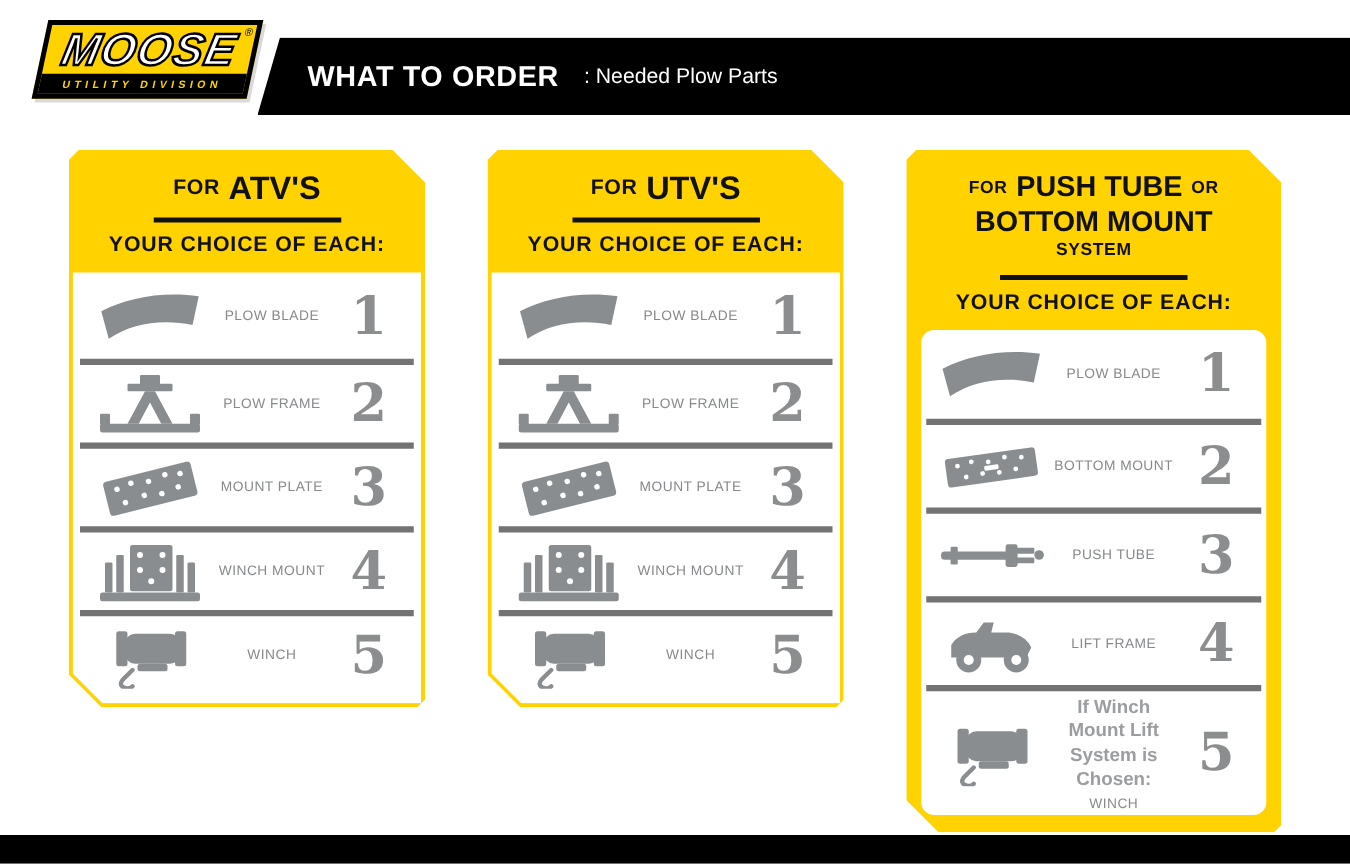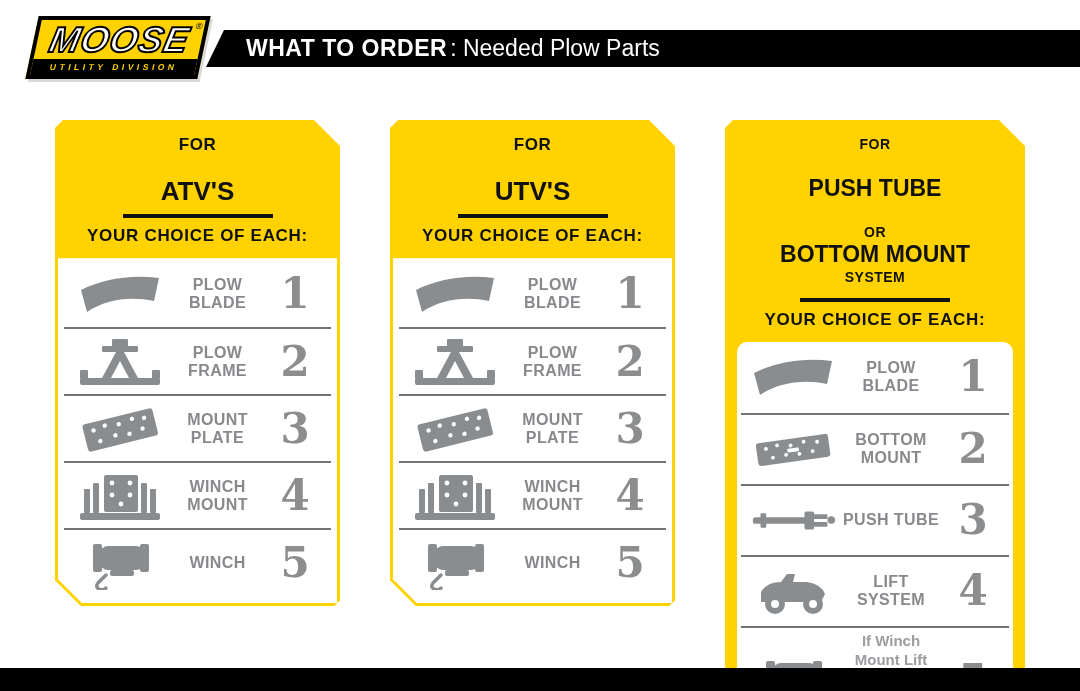--- a/index.html
+++ b/index.html
@@ -6,28 +6,28 @@
   html,body { width:1080px; height:691px; }
   body {
     position: relative;
     background: #ffffff;
     font-family: "Liberation Sans", sans-serif;
     overflow: hidden;
   }
 
   
   .topbar {
-    position: absolute; left: 206px; right: 0; top: 30px; height: 37px;
+    position: absolute; left: 206px; right: 0; top: 30px; height: 62px;
     background: #000;
     clip-path: polygon(18px 0, 100% 0, 100% 100%, 0 100%);
     display: flex; align-items: center; padding-left: 40px;
     color: #fff;
   }
   .tb-bold { font-weight: bold; font-size: 23px; letter-spacing: .5px; }
-  .tb-rest { font-size: 23px; margin-left: 3px; font-weight: 400; }
+  .tb-rest { font-size: 17px; margin-left: 20px; font-weight: 400; }
 
   
   .logo {
     position: absolute; left: 32px; top: 16px; width: 172px;
     transform: skewX(-12deg);
     border: 4px solid #000; background: #ffd200; z-index: 3;
     box-shadow: 3px 3px 0 rgba(0,0,0,.15);
   }
   .logo-main { position: relative; text-align: center; padding: 1px 6px 0; }
   .logo-text {
@@ -47,46 +47,46 @@
   }
   .card {
     width: 285px; background: #ffd200;
     clip-path: polygon(0 8px, 8px 0, calc(100% - 26px) 0, 100% 26px,
                        100% calc(100% - 6px), calc(100% - 6px) 100%,
                        26px 100%, 0 calc(100% - 26px));
   }
   .card:nth-child(3) { width: 300px; }
 
   .card-head { padding: 16px 10px 12px; text-align: center; color: #111; }
-  .title-line { display: flex; align-items: center; justify-content: center; gap: 22px; line-height: 1.1; flex-direction: column; }
+  .title-line { display: flex; align-items: center; justify-content: center; gap: 7px; line-height: 1.1; }
   .seg-small { font-weight: 800; font-size: 17px; letter-spacing: .5px; }
   .seg-big   { font-weight: 800; font-size: 26px; letter-spacing: 0; }
   .card:nth-child(3) .seg-small { font-size: 14px; }
   .card:nth-child(3) .seg-big   { font-size: 23px; }
   .card:nth-child(3) .title-line { line-height: 1.2; }
   .rule { height: 4px; background: #111; width: 150px; margin: 9px auto 8px; }
   .card:nth-child(3) .rule { margin-top: 12px; }
   .choice { font-size: 17px; font-weight: bold; letter-spacing: .7px; }
 
   .card-body {
     background: #fff; margin: 0 3px 3px; padding: 2px 6px 8px;
     clip-path: polygon(0 0, 100% 0, 100% 100%, 24px 100%, 0 calc(100% - 24px));
   }
   .card:nth-child(3) .card-body {
     margin: 0 12px 14px; border-radius: 10px; clip-path: none; padding: 0 4px;
   }
 
   .item { display: flex; align-items: center; min-height: 67px; padding: 3px 8px; }
-  .item + .item { border-top: 2px solid #737373; }
+  .item + .item { border-top: 5px solid #737373; }
   .card:nth-child(3) .item { min-height: 71px; }
   .icon { width: 96px; display: flex; justify-content: center; align-items: center; }
   .card:nth-child(3) .icon { width: 88px; }
   .labels { flex: 1; text-align: center; display: flex; flex-direction: column; gap: 3px; padding: 0 4px; }
   .sublabel { font-size: 15px; font-weight: bold; color: #9b9da0; line-height: 1.3; }
-  .label { font-size: 16px; font-weight: bold; color: #87898c; letter-spacing: .4px; }
+  .label { font-size: 11px; font-weight: normal; color: #87898c; letter-spacing: .4px; }
   .num {
     width: 56px; text-align: center;
     font-family: "DejaVu Serif", serif; font-weight: 700;
     font-size: 42px; color: #8b8d8e; line-height: 1;
   }
 
   
   .bottombar { position: absolute; left: 0; right: 0; bottom: 0; height: 23px; background: #000; }
 </style>
 </head>
@@ -431,21 +431,21 @@
                 <path d="M10 29 q6 -10 20 -10 l6 -8 8 0 -2 8 14 0 q14 2 18 12 l-4 8 -60 0 Z"></path>
                 <circle cx="24" cy="41" r="10"></circle>
                 <circle cx="62" cy="41" r="10"></circle>
               </g>
               <circle cx="24" cy="41" r="4" fill="#fff"></circle>
               <circle cx="62" cy="41" r="4" fill="#fff"></circle>
             </svg>
           </span>
     <span class="labels">
 
-      <span class="label">LIFT SYSTEM</span>
+      <span class="label">LIFT FRAME</span>
     </span>
     <span class="num">4</span>
   </div>
 
   <div class="item">
     <span class="icon">
             <svg width="88" height="54" viewBox="0 0 88 54">
               <g fill="#8a8d8f">
                 <rect x="24" y="10" width="44" height="24" rx="8"></rect>
                 <rect x="17" y="8" width="9" height="28" rx="2"></rect>

